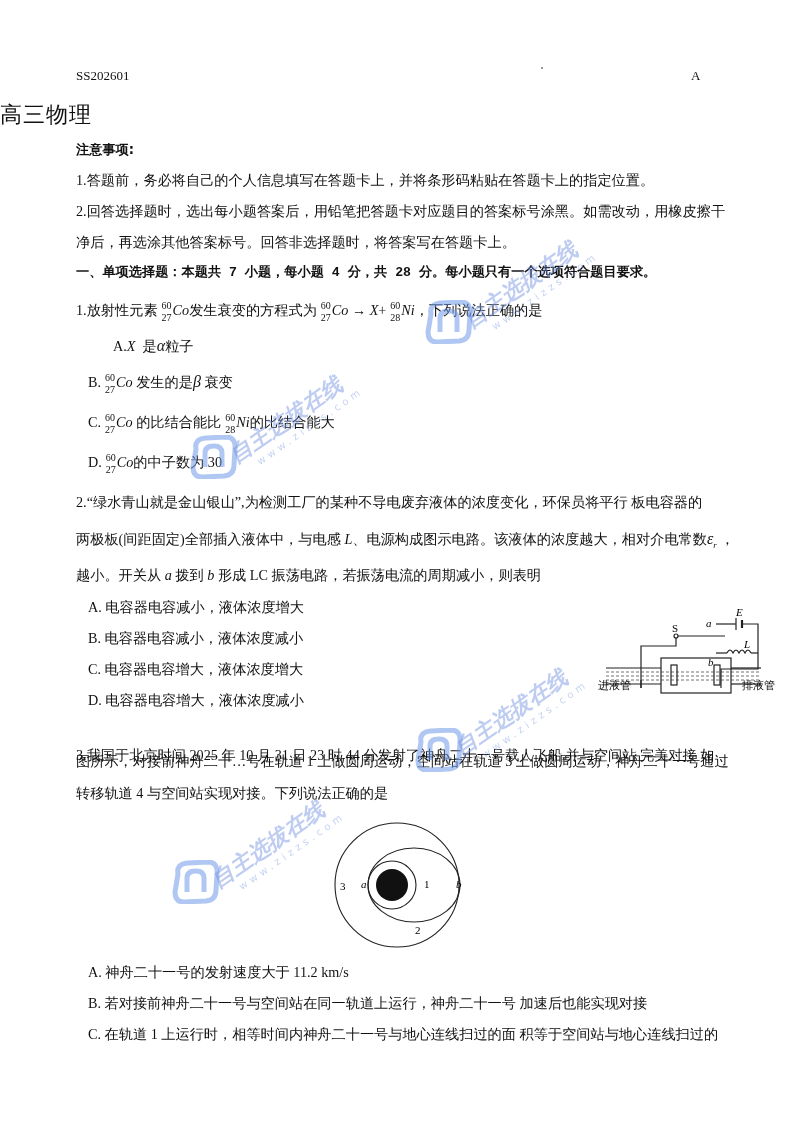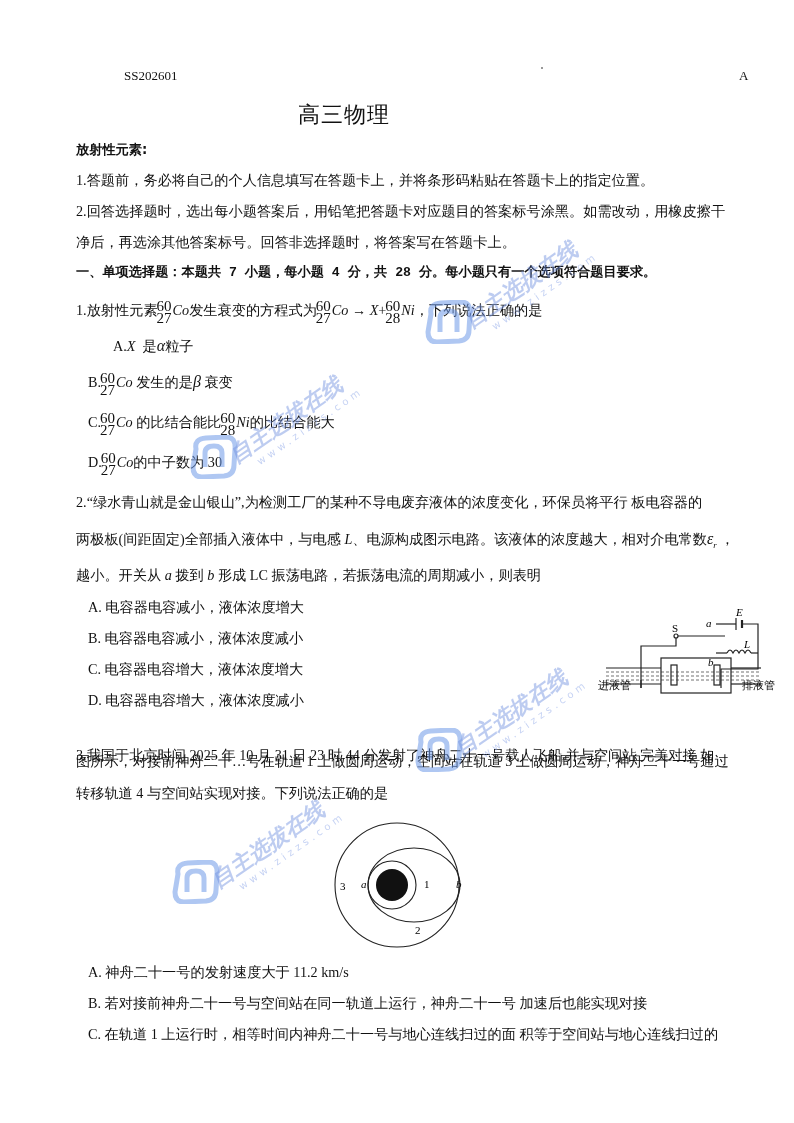--- a/index.html
+++ b/index.html
@@ -4,44 +4,44 @@
 <style>
   html, body { margin: 0; padding: 0; background: #ffffff; }
   body {
     width: 794px; height: 1123px; position: relative; overflow: hidden;
     font-family: "Liberation Serif", "DejaVu Serif", serif;
     color: #111111;
   }
   .abs { position: absolute; }
   .line { position: absolute; left: 76px; font-size: 14.2px; white-space: nowrap; line-height: 20px; }
   .opt { position: absolute; left: 88px; font-size: 14.2px; white-space: nowrap; line-height: 20px; }
-  .hdr { font-size: 13px; margin-left: 48px; }
+  .hdr { font-size: 13px; }
   .title {
-    position: absolute; left: 11px; width: 666px; top: 100px; text-align: center;
+    position: absolute; left: 0; width: 666px; top: 100px; text-align: left;
     font-family: "DejaVu Sans", "Liberation Sans", sans-serif; font-size: 22px; letter-spacing: 1px;
   }
   .bold { font-family: "DejaVu Sans", "Liberation Sans", sans-serif; font-weight: bold; font-size: 13.2px; }
   .it { font-style: italic; }
-  .iso { display: inline-block; vertical-align: middle; position: relative; width: 14px; height: 24px; font-size: 15px; line-height: 10px; text-align: right; font-style: normal; margin-right: 1px; }
+  .iso { display: inline-block; vertical-align: middle; position: relative; width: 14px; height: 24px; font-size: 10px; line-height: 10px; text-align: right; font-style: normal; margin-right: 1px; }
   .iso .sup { position: absolute; right: 0; top: 1px; }
   .iso .sub { position: absolute; right: 0; bottom: 1px; }
   .wm { position: absolute; pointer-events: none; }
   .wm-text { position: absolute; color: #6f8fe0; opacity: 0.45; font-family: "DejaVu Serif", serif; font-size: 22px; font-weight: bold; font-style: italic; transform: rotate(-35deg); transform-origin: left center; white-space: nowrap; }
   .wm-url { position: absolute; color: #8ea7e8; opacity: 0.5; font-family: "DejaVu Sans", sans-serif; font-size: 10px; letter-spacing: 4px; transform: rotate(-35deg); transform-origin: left center; white-space: nowrap; }
   svg text { font-family: "Liberation Serif", "DejaVu Serif", serif; }
 </style>
 </head>
 <body>
 
 <div class="abs hdr" style="left:76px; top:68px;">SS202601</div>
 <div class="abs" style="left:541px; top:67px; width:2px; height:2px; background:#999;"></div>
 <div class="abs hdr" style="left:691px; top:68px;">A</div>
 <div class="title">高三物理</div>
 
-<div class="line bold" style="top:140px;">放射性元素:</div>
+<div class="line bold" style="top:140px;">注意事项:</div>
 <div class="line" style="top:170px;">1.答题前，务必将自己的个人信息填写在答题卡上，并将条形码粘贴在答题卡上的指定位置。</div>
 <div class="line" style="top:201px;">2.回答选择题时，选出每小题答案后，用铅笔把答题卡对应题目的答案标号涂黑。如需改动，用橡皮擦干</div>
 <div class="line" style="top:232px;">净后，再选涂其他答案标号。回答非选择题时，将答案写在答题卡上。</div>
 <div class="line bold" style="top:263px;font-family:Liberation Mono, monospace;">一、单项选择题：本题共 7 小题，每小题 4 分，共 28 分。每小题只有一个选项符合题目要求。</div>
 
 <div class="line" style="top:300px;">
   <span>1.放射性元素</span><span class="iso"><span class="sup">60</span><span class="sub">27</span></span><span class="it">Co</span><span>发生衰变的方程式为</span><span class="iso"><span class="sup">60</span><span class="sub">27</span></span><span class="it">Co</span>&nbsp;<span>→</span>&nbsp;<span class="it">X</span><span>+</span><span class="iso"><span class="sup">60</span><span class="sub">28</span></span><span class="it">Ni</span><span>，下列说法正确的是</span>
 </div>
 <div class="opt" style="top:336px;margin-left:25px;">
   <span>A.</span><span class="it">X</span>&nbsp;&nbsp;<span>是</span><span class="it" style="font-size:16px;">α</span><span>粒子</span>

